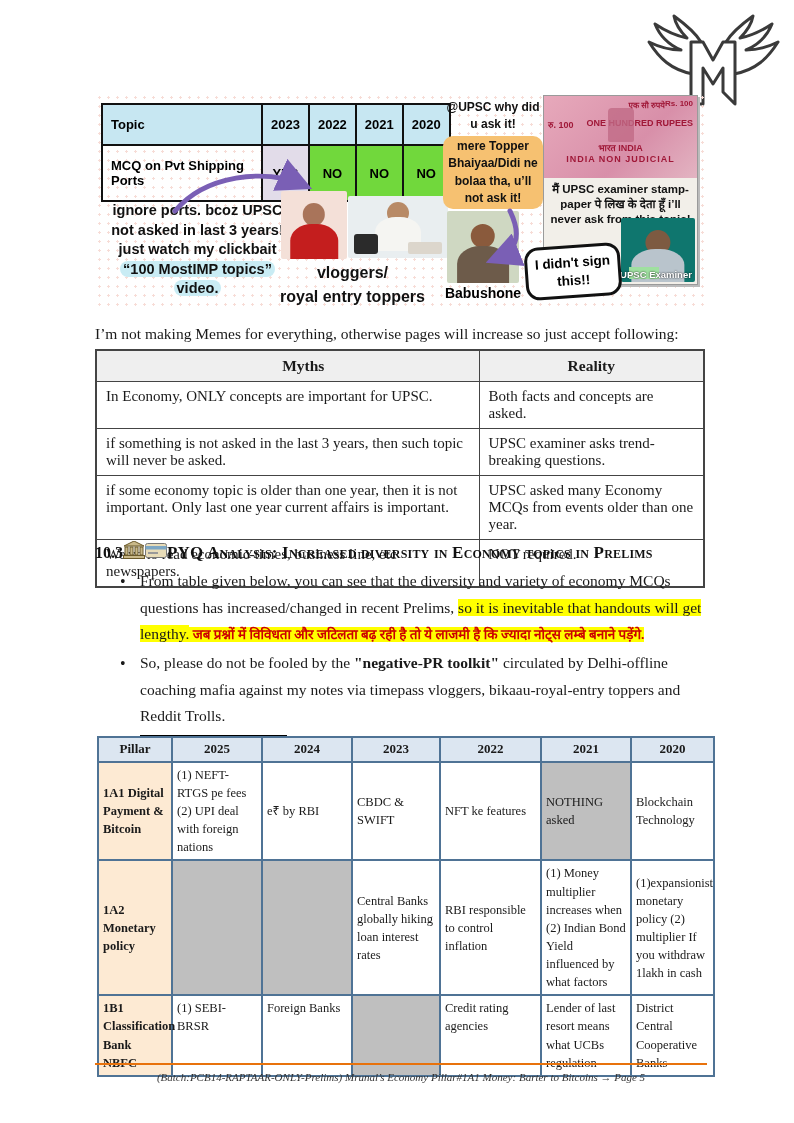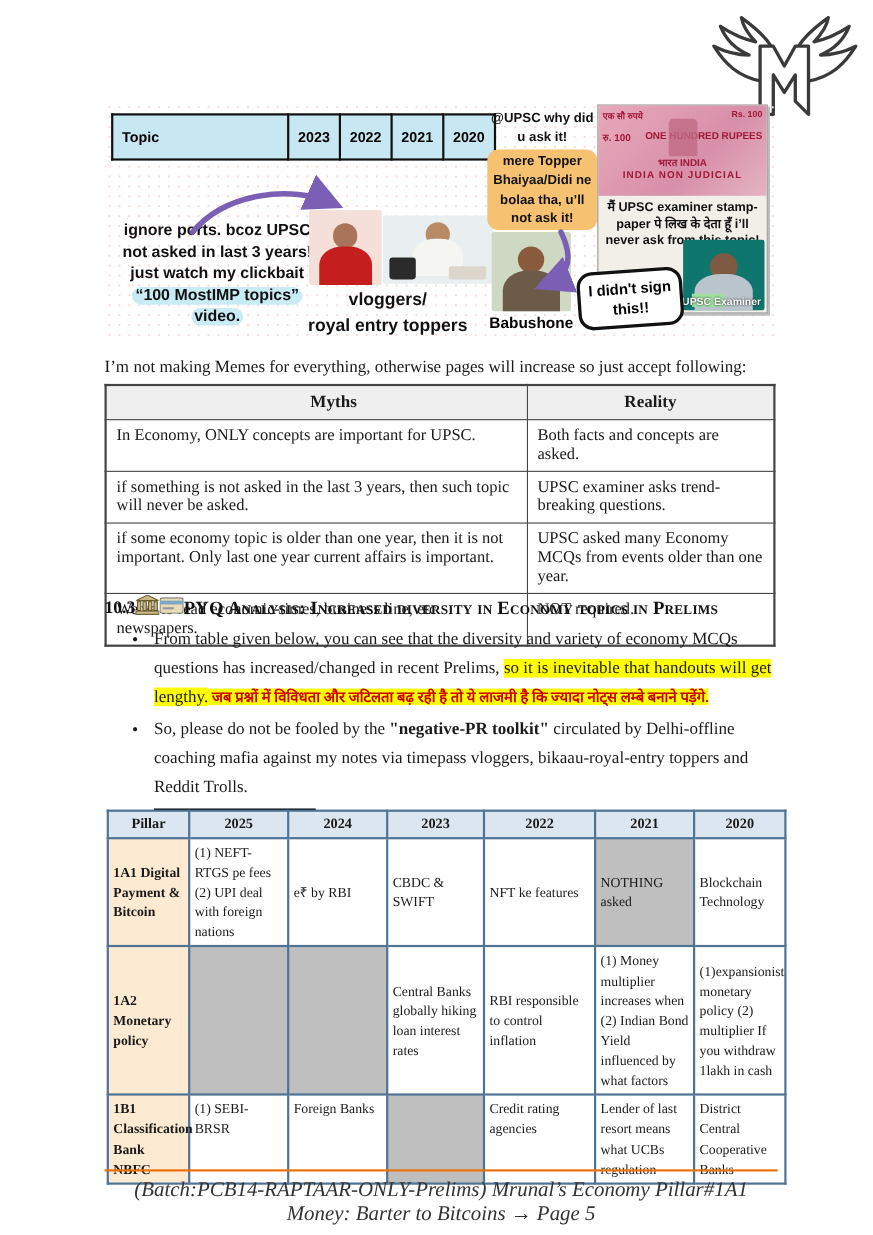--- a/index.html
+++ b/index.html
@@ -67,21 +67,21 @@
 
   .stamp {
     position: absolute; left: 448px; top: 2px; width: 155px; height: 190px;
     background: #f2efe9; border: 1px solid #9a9a9a; box-shadow: 2px 2px 0 #bbb;
   }
   .stamp-band {
     position: relative; width: 100%; height: 82px; padding: 3px 4px;
     background: linear-gradient(135deg, #e7a9bb, #d88fa9 60%, #e3b4c2);
     color: #a01838; font-weight: bold;
   }
-  .stamp-band .r1 { display: flex; justify-content: space-between; font-size: 8px; gap: 32px; }
+  .stamp-band .r1 { display: flex; justify-content: flex-end; font-size: 8px; }
   .stamp-band .r2 { display: flex; justify-content: space-between; font-size: 9px; margin-top: 8px; }
   .stamp-band .emblem { position: absolute; left: 50%; top: 12px; transform: translateX(-50%);
     width: 26px; height: 34px; background: #c06a86; border-radius: 4px 4px 2px 2px; opacity: .8; }
   .stamp-band .r3 { text-align: center; font-size: 9px; margin-top: 10px; }
   .stamp-band .r4 { text-align: center; font-size: 9px; letter-spacing: 1px; }
   .stamp-decl { padding: 4px 5px 0 5px; font-weight: bold; font-size: 11.5px; line-height: 1.3;
     text-align: center; color: #111; font-family: "Liberation Sans", sans-serif; }
   .photo-examiner { position: absolute; right: 2px; bottom: 2px; width: 74px; height: 64px; background: #0f766e; }
   .photo-examiner .head { background: #7d5a41; }
   .photo-examiner .body { background: #b9c4cc; }
@@ -127,21 +127,21 @@
   .pyq th, .pyq td { border: 2px solid #4f7395; padding: 3px 4px; vertical-align: middle; line-height: 1.45; margin-top: 20px; }
   .pyq th { background: #dce6f1; font-weight: bold; font-size: 13px; padding: 2px; }
   .pyq td.pillar { background: #fdead3; font-weight: bold; vertical-align: middle; }
   .pyq td.nothing { background: #bfbfbf; }
   .pyq .r1 td { height: 96px; }
   .pyq .r2 td { height: 118px; }
   .pyq .r3 td { height: 80px; vertical-align: top; }
 
   
   .footer { position: absolute; left: 95px; top: 1063px; width: 612px; border-top: 2px solid #e8720c;
-    padding-top: 6px; text-align: center; font-style: italic; font-size: 19px; color: #333; }
+    padding-top: 6px; text-align: center; font-style: italic; font-size: 11px; color: #333; }
 </style>
 </head>
 <body>
 
 <div class="page">
 
   <div class="logo">
     <svg width="145" height="105" viewBox="0 0 145 105">
       <g fill="none" stroke="#3a3a3a" stroke-width="3" stroke-linejoin="round">
         <path d="M52 62 C30 58 18 46 8 30 C20 36 30 38 40 38 C26 32 18 22 14 12 C26 20 36 24 46 26 C38 18 34 10 33 4 C44 12 54 20 60 30"></path>
@@ -154,20 +154,27 @@
   <div class="meme">
 
     <table class="meme-table">
       <tbody>
           <tr>
         <td class="hd topic-col">Topic</td>
         <td class="hd yr">2023</td>
         <td class="hd yr">2022</td>
         <td class="hd yr">2021</td>
         <td class="hd yr">2020</td>
+      </tr>
+      <tr>
+        <td>MCQ on Pvt Shipping Ports</td>
+        <td class="yes yr">YES</td>
+        <td class="no yr">NO</td>
+        <td class="no yr">NO</td>
+        <td class="no yr">NO</td>
       </tr>
     </tbody>
       </table>
 
     <div class="left-caption">
       <div>ignore ports. bcoz UPSC</div>
       <div>not asked in last 3 years!</div>
       <div>just watch my clickbait</div>
       <div><span class="cyan-hl">“100 MostIMP topics”</span></div>
       <div><span class="cyan-hl">video.</span></div>

